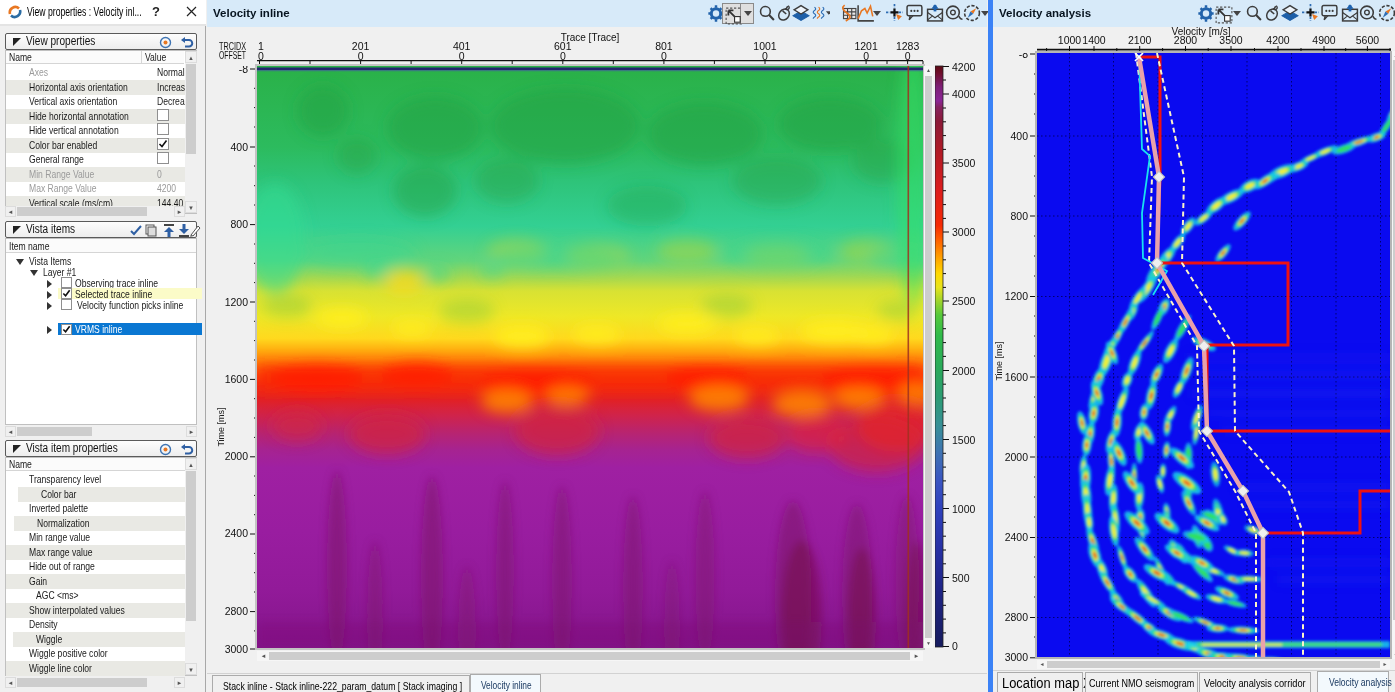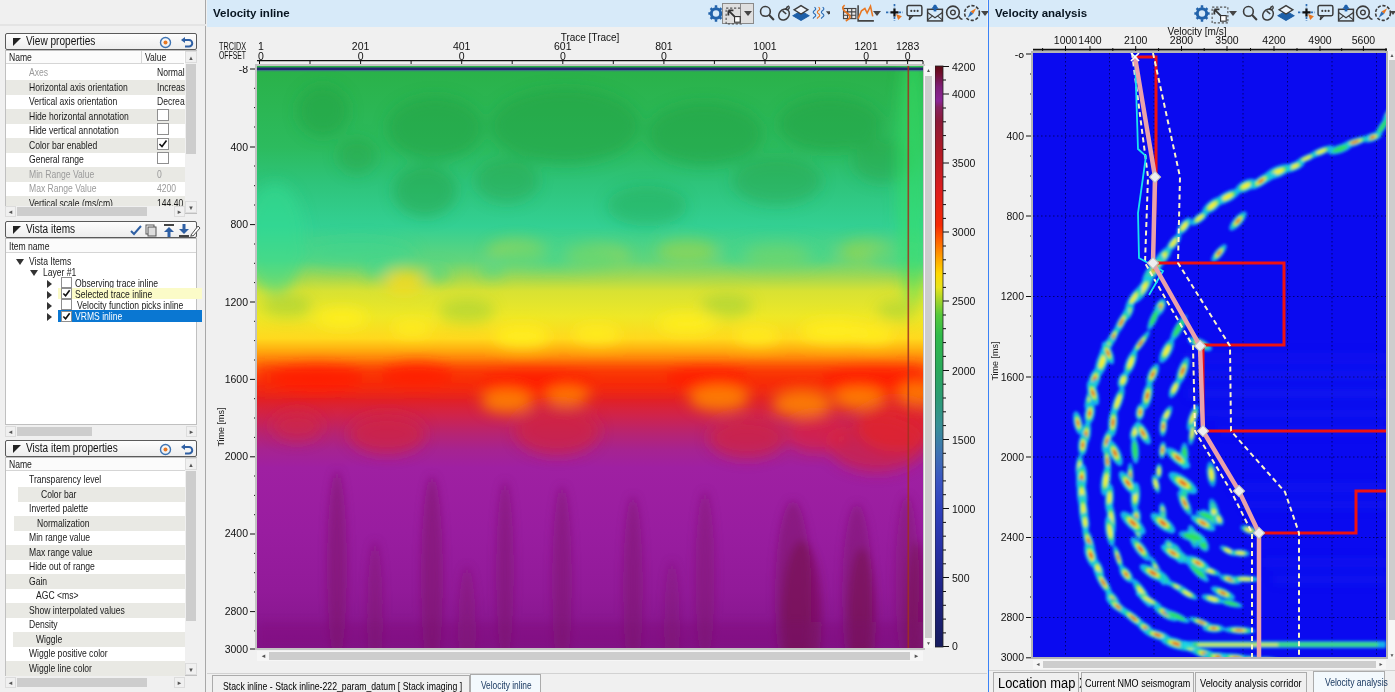--- a/index.html
+++ b/index.html
@@ -16,20 +16,31 @@
 .tablab.sel{background:#f3f9fd;color:#13335c;z-index:3;height:22px}
 .ttl{position:absolute;font-weight:bold;font-size:11.5px;color:#06131f;left:6px;top:7px}
 .nm{display:inline-block;font-style:normal;transform:scaleX(0.78);transform-origin:0 50%;white-space:nowrap}
 .ticon{position:absolute;top:4px;width:18px;height:18px}
 </style></head>
 <body>
 <div id="app">
 
 <div class="abs" style="left:0;top:0;width:206px;height:692px;background:#f0f0f0;border-right:1px solid #a8a8a8">
 
+  <div class="abs" style="left:0;top:0;width:206px;height:24px;background:#fff">
+    <svg class="abs" style="left:8px;top:5px" width="14" height="14" viewBox="0 0 14 14">
+      <path d="M2 9 A5.5 5.5 0 0 1 11 3.5" stroke="#e87722" stroke-width="2.6" fill="none"></path>
+      <path d="M12 5 A5.5 5.5 0 0 1 3 10.5" stroke="#2b6ca3" stroke-width="2.6" fill="none"></path>
+    </svg>
+    <span class="abs" style="left:27px;top:5px;font-size:12px;color:#000;white-space:nowrap"><i class="nm" style="transform:scaleX(0.72)">View properties : Velocity inl...</i></span>
+    <span class="abs" style="left:152px;top:4px;font-size:13px;font-weight:bold;color:#222">?</span>
+    <svg class="abs" style="left:186px;top:6px" width="11" height="11" viewBox="0 0 11 11">
+          <path d="M1 1 L10 10 M10 1 L1 10" stroke="#222" stroke-width="1.2"></path>
+        </svg>
+  </div>
   <div class="abs" style="left:0;top:24px;width:206px;height:2px;background:#e4e4e4"></div>
 
   <div class="hdrbox" style="top:33px">
     <svg class="abs" style="left:7px;top:4px" width="8" height="8">
           <polygon points="0,0 8,0 0,8" fill="#222"></polygon>
         </svg>
     <span style="margin-left:20px"><i class="nm" style="transform:scaleX(0.84)">View properties</i></span>
     <svg class="abs" style="left:153px;top:2px" width="13" height="13" viewBox="0 0 13 13">
           <circle cx="6.5" cy="6.5" r="5" fill="none" stroke="#3f74b3" stroke-width="1.4"></circle>
           <circle cx="6.5" cy="6.5" r="2" fill="#e87722"></circle>
@@ -136,21 +147,21 @@
             </svg></span>
           <span class="abs" style="left:63px"><i class="nm">Selected trace inline</i></span>
         </div>
     <div class="treerow" style="top:61px">
           <svg class="abs" style="left:35px;top:2px" width="5" height="8">
             <polygon points="0,0 5,4 0,8" fill="#333"></polygon>
           </svg>
           <span class="cb" style="left:49px;top:-1px;width:11px;height:11px"></span>
           <span class="abs" style="left:65px"><i class="nm">Velocity function picks inline</i></span>
         </div>
-    <div class="treerow" style="top:72px">
+    <div class="treerow" style="top:85px">
           <div class="abs" style="left:46px;top:-1px;width:144px;height:12px;background:#0a77d2"></div>
           <svg class="abs" style="left:35px;top:2px" width="5" height="8">
             <polygon points="0,0 5,4 0,8" fill="#333"></polygon>
           </svg>
           <span class="cb" style="left:49px;top:0;width:11px;height:11px"><svg width="9" height="9" viewBox="0 0 10 10">
               <path d="M1.5 5 L4 7.5 L8.5 1.5" stroke="#111" stroke-width="1.8" fill="none"></path>
             </svg></span>
           <span class="abs" style="left:63px;color:#fff"><i class="nm">VRMS inline</i></span>
         </div>
   </div>
@@ -517,21 +528,21 @@
     <text x="17" y="584">0</text>
         </g>
   </svg>
 
   <div class="abs" style="left:0;top:673px;width:780px;height:19px;border-top:1px solid #d2d2d2">
     <div class="tablab" style="left:5px;top:1px;width:258px;font-size:11px"><span style="display:inline-block;transform:scaleX(0.79);transform-origin:0 50%;white-space:nowrap">Stack inline - Stack inline-222_param_datum [ Stack imaging ]</span></div>
     <div class="tablab sel" style="left:263px;top:0;width:71px;font-size:11px;padding:0 2px"><span style="display:inline-block;transform:scaleX(0.76);transform-origin:50% 50%;white-space:nowrap">Velocity inline</span></div>
   </div>
 </div>
 
-<div id="rightpanel" class="abs" style="left:988px;top:0;width:407px;height:692px;background:#f0f0f0;border-left:1px solid #3b82f6">
+<div id="rightpanel" class="abs" style="left:988px;top:0;width:407px;height:692px;background:#f0f0f0;border-left:5px solid #3b82f6">
 
   <div class="abs" style="left:0;top:0;width:407px;height:27px;background:#d7eaf9">
     <span class="ttl">Velocity analysis</span>
     <svg class="ticon" style="left:204px" width="15" height="16" viewBox="0 0 16 16">
           <circle cx="8" cy="8.5" r="4.2" fill="none" stroke="#2263ab" stroke-width="2.7"></circle>
           <g stroke="#2263ab" stroke-width="2.2">
             <path d="M8 1.2 V3.4 M8 13.6 V15.8 M1.2 8.5 H3.4 M12.6 8.5 H14.8 M3.2 3.7 L4.7 5.2 M11.3 11.8 L12.8 13.3 M12.8 3.7 L11.3 5.2 M4.7 11.8 L3.2 13.3"></path>
           </g>
         </svg>
     <svg class="ticon" style="left:222px;top:6px" width="16" height="16" viewBox="0 0 16 16">

